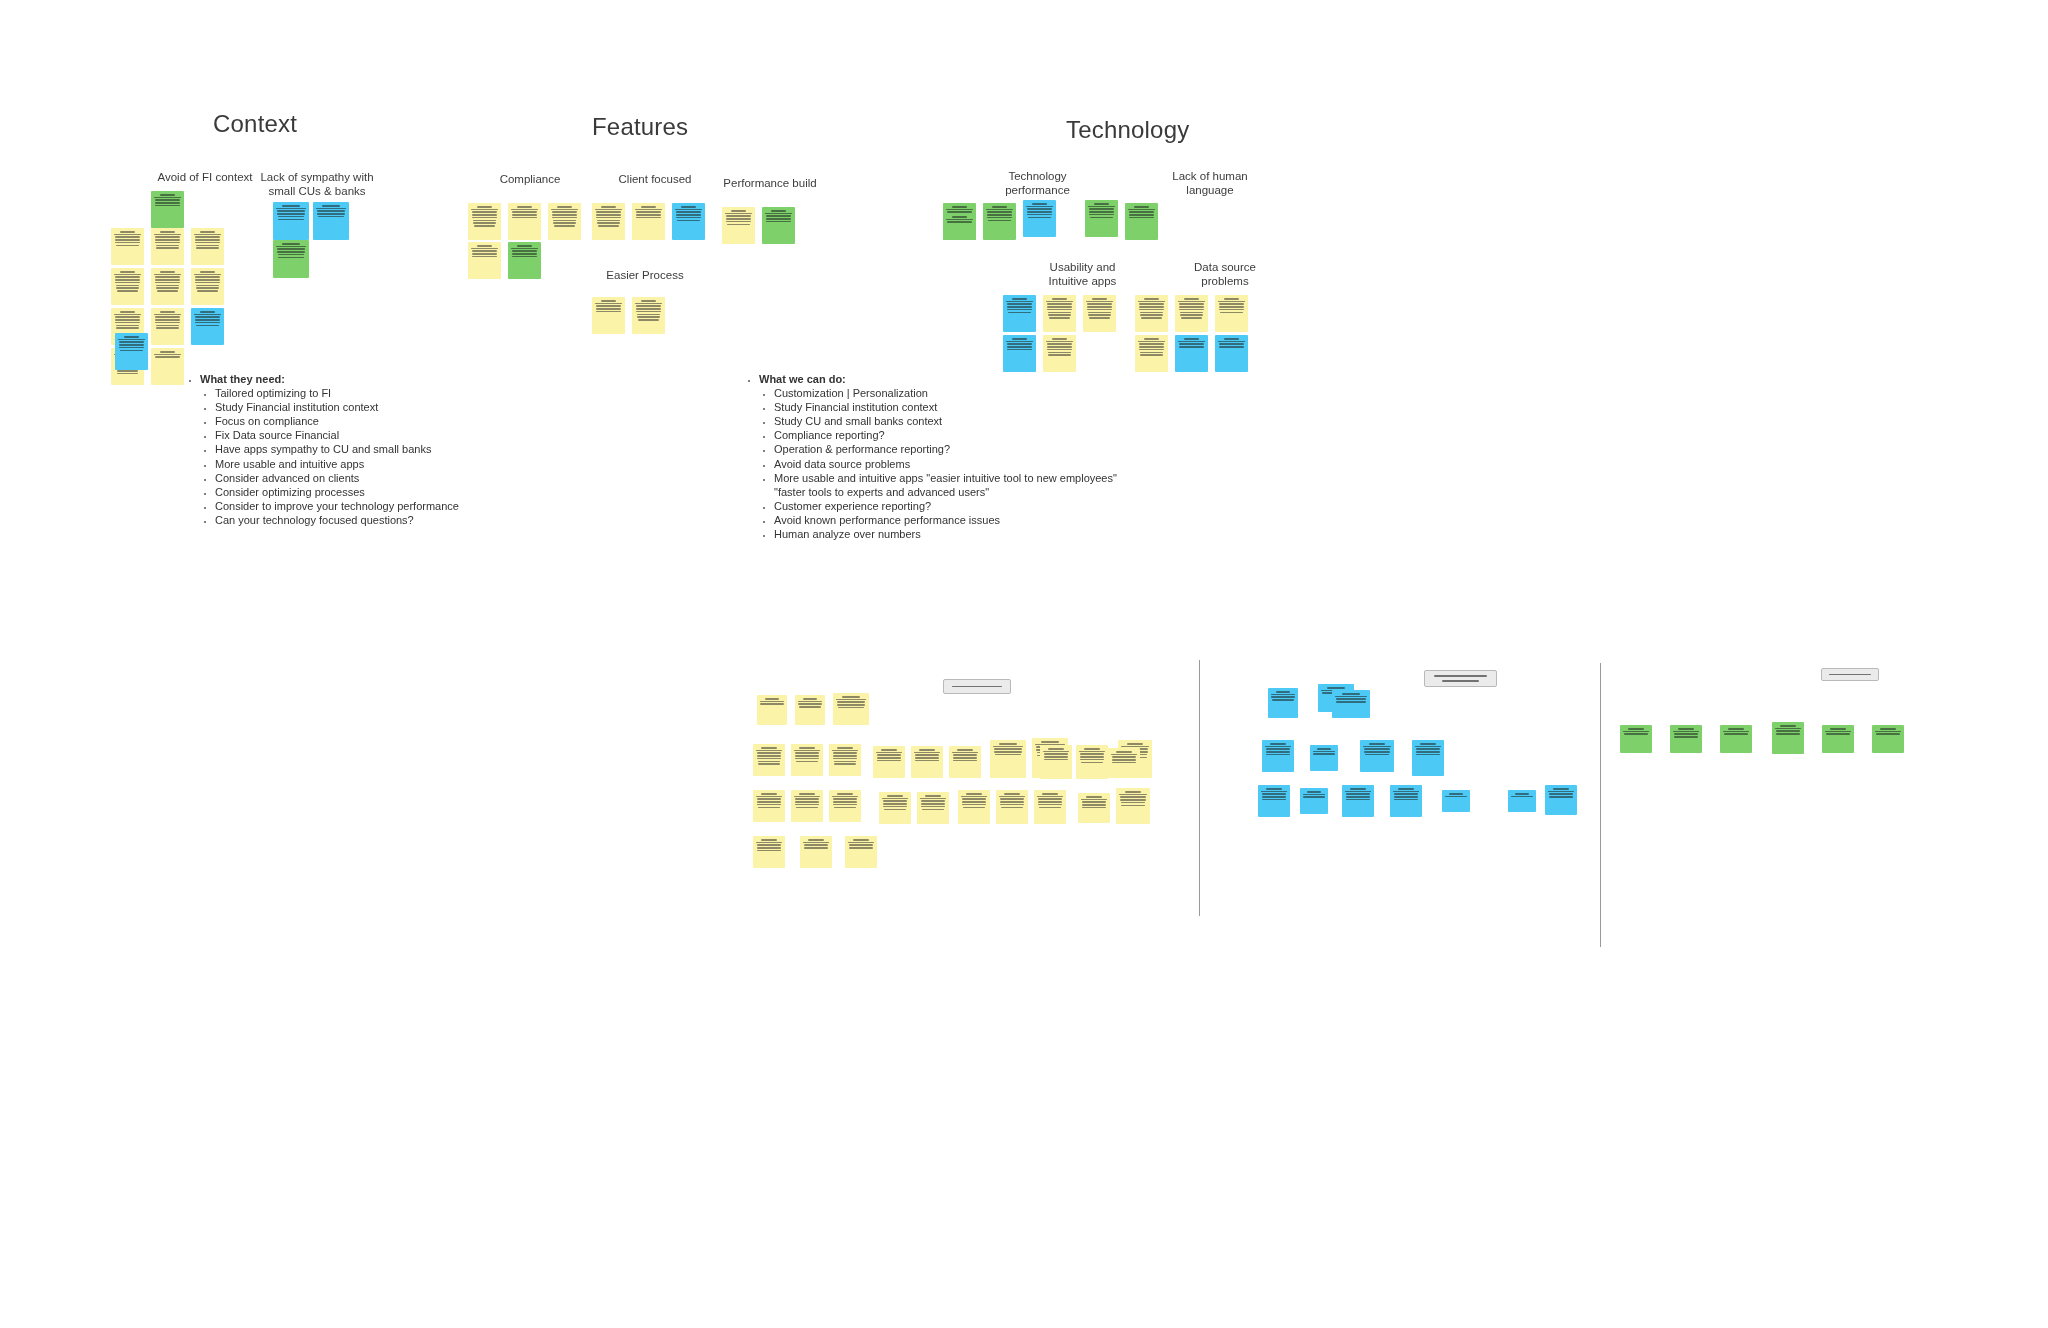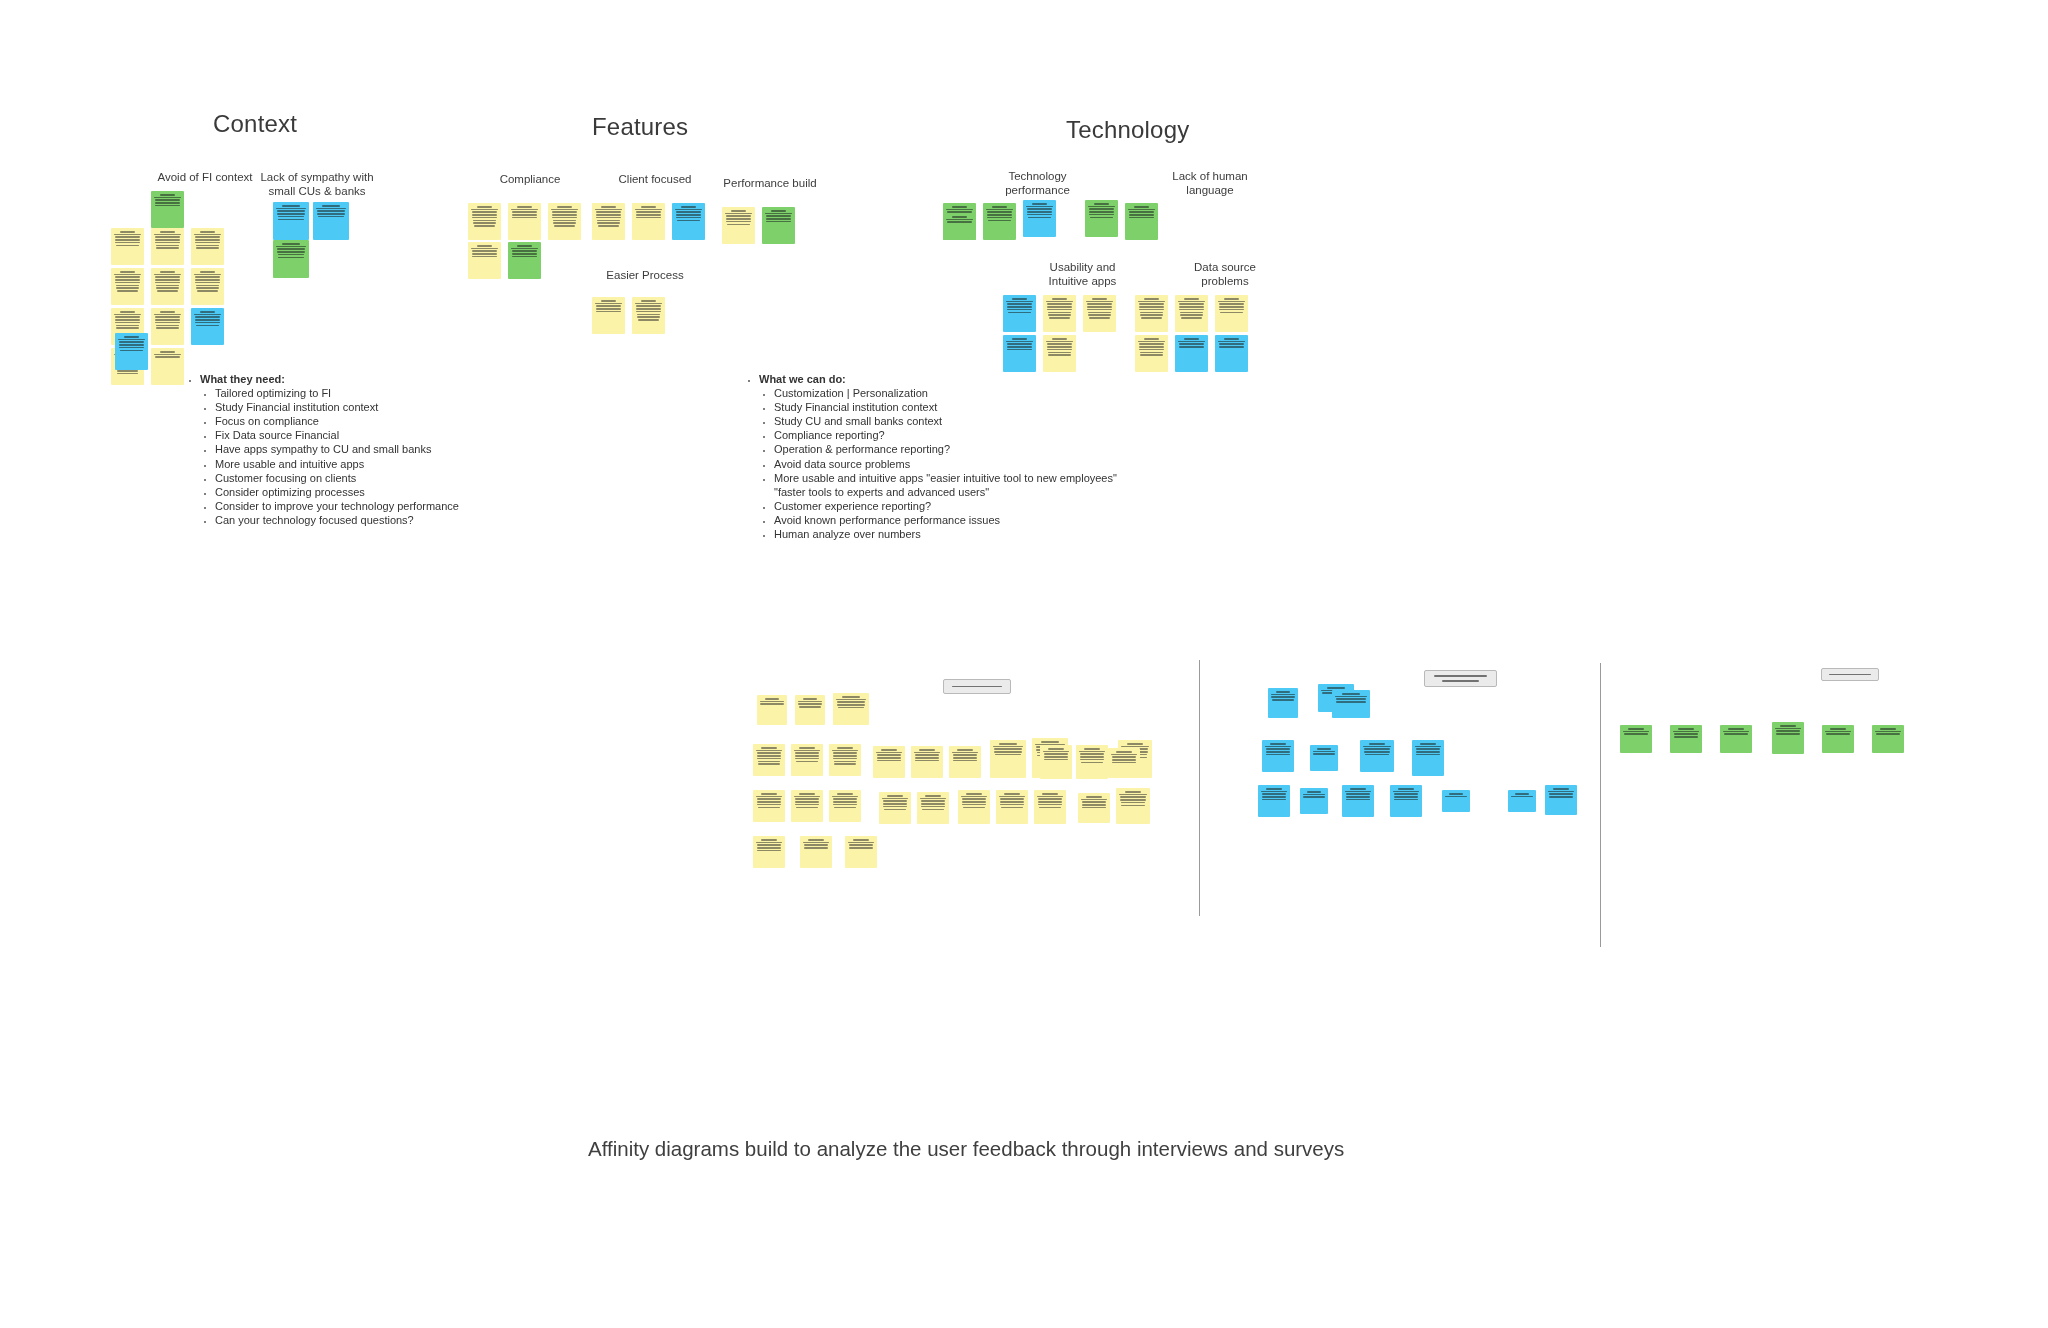--- a/index.html
+++ b/index.html
@@ -453,21 +453,21 @@
   <div class="bullets" style="left:186px;top:372px;width:300px;">
     <ul>
       <li class="b-head">What they need:</li>
       <ul id="left-items">
           <li>Tailored optimizing to FI</li>
           <li>Study Financial institution context</li>
           <li>Focus on compliance</li>
           <li>Fix Data source Financial</li>
           <li>Have apps sympathy to CU and small banks</li>
           <li>More usable and intuitive apps</li>
-          <li>Customer focusing on clients</li>
+          <li>Consider advanced on clients</li>
           <li>Consider optimizing processes</li>
           <li>Consider to improve your technology performance</li>
           <li>Can your technology focused questions?</li>
         </ul>
     </ul>
   </div>
 
   <div class="bullets" style="left:745px;top:372px;width:420px;">
     <ul>
       <li class="b-head">What we can do:</li>
@@ -825,15 +825,14 @@
       </div>
       <div class="boxlabel" title="Regional banks" style="left: 1821px; top: 668px; width: 58px; height: 13px; flex-direction: column;">
         <span class="ln" style="width: 80%;"></span>
       </div>
     </div>
   <div id="lower-dividers">
       <div class="divider" style="left: 1199px; top: 660px; height: 256px;"></div>
       <div class="divider" style="left: 1600px; top: 663px; height: 284px;"></div>
     </div>
 
-  <div class="caption" style="left:588px;top:1137px;">Affinity diagrams build to analyze the user feedback through interviews and surveys</div>
 
 </div>
 
 </body></html>

